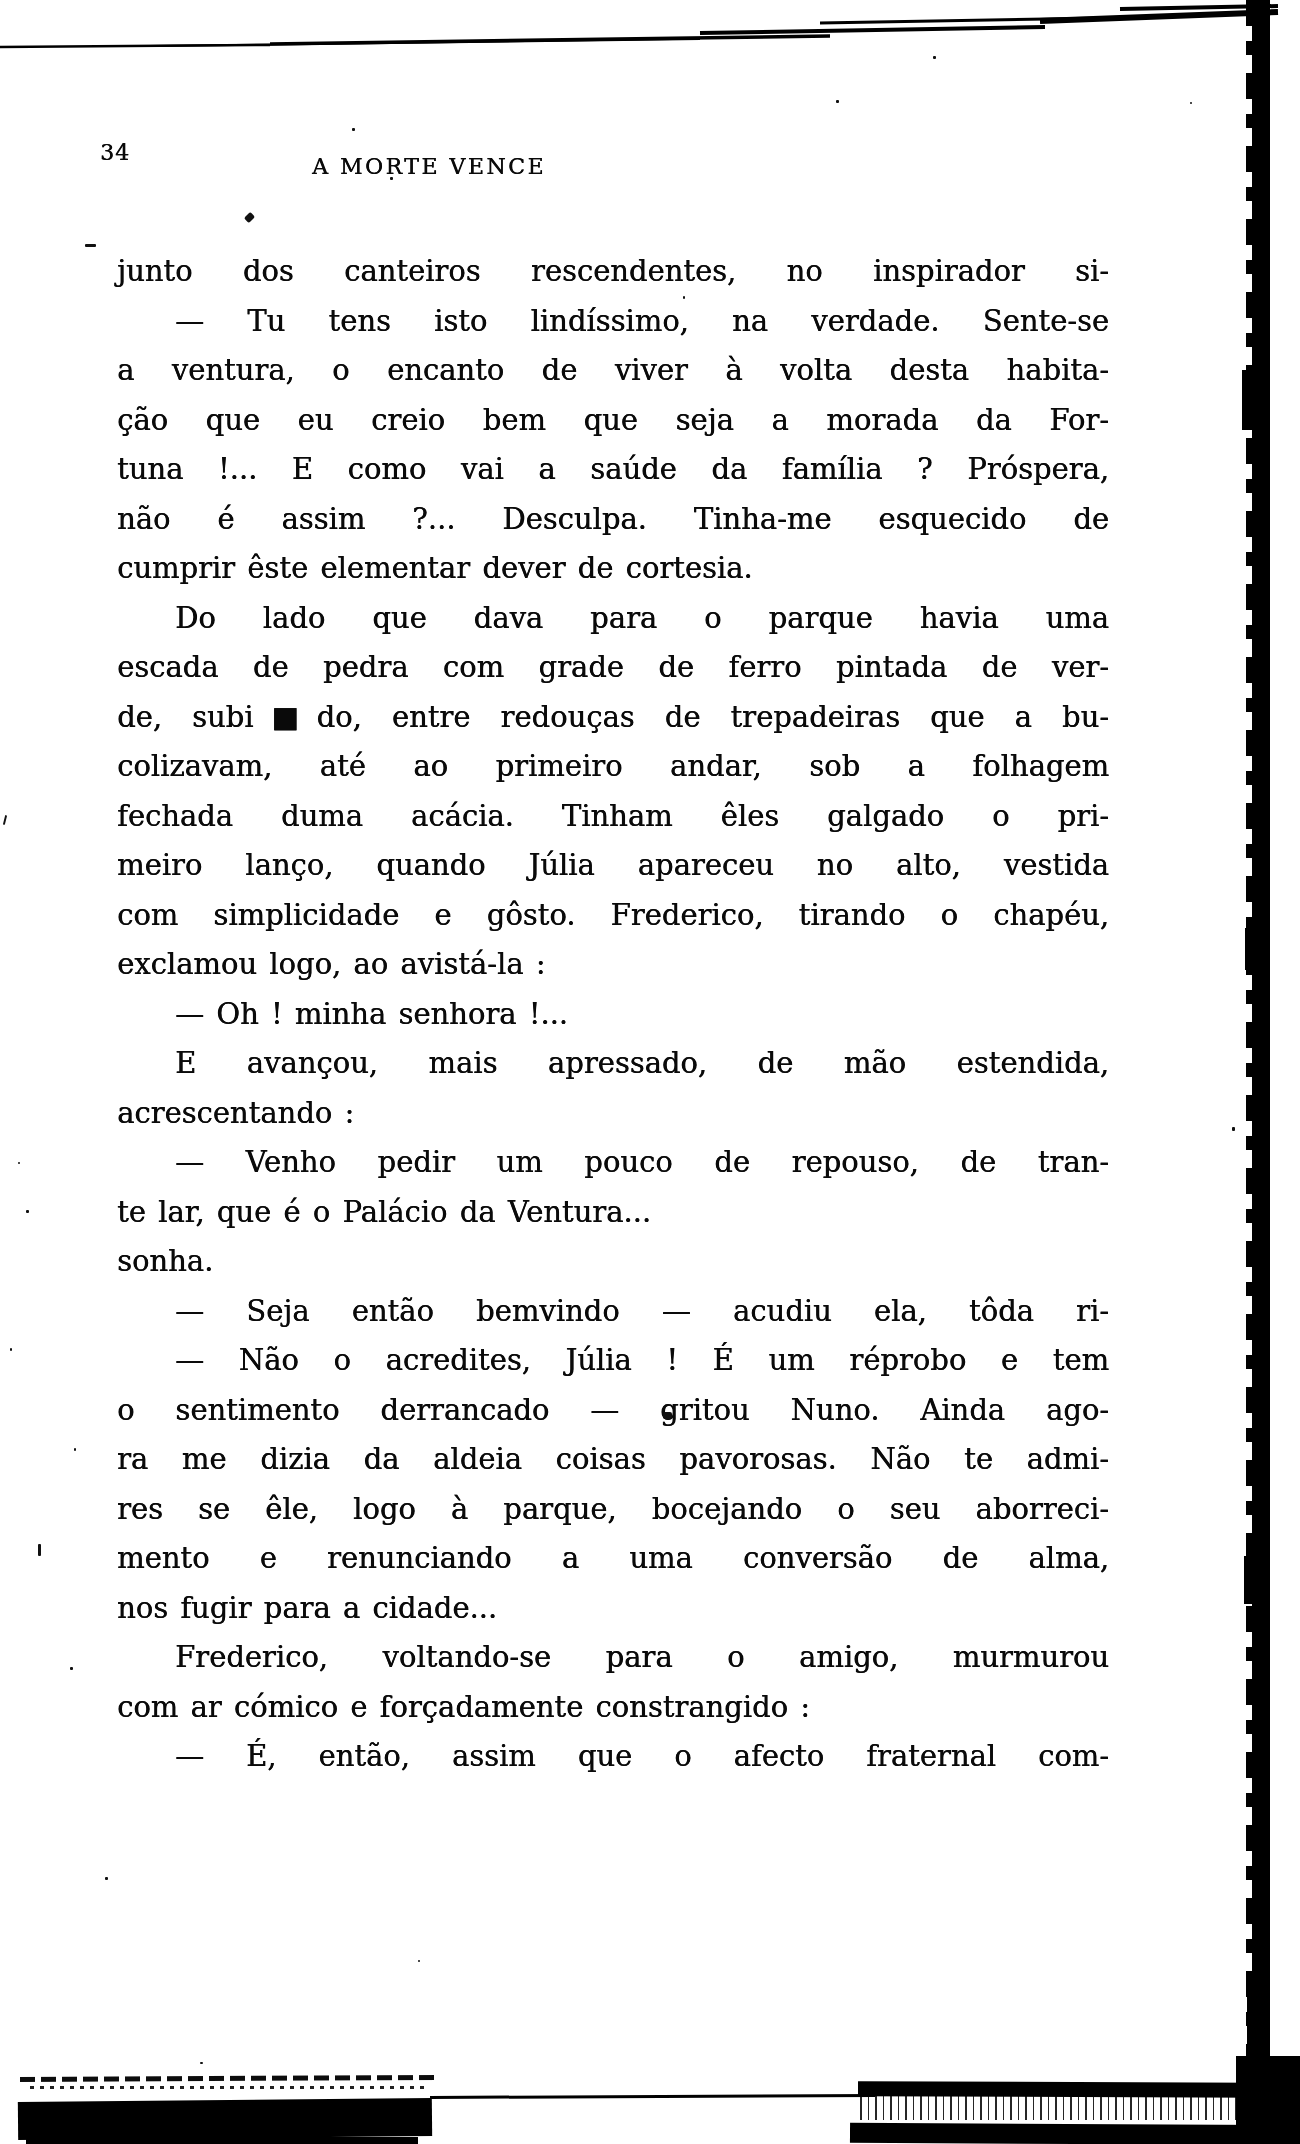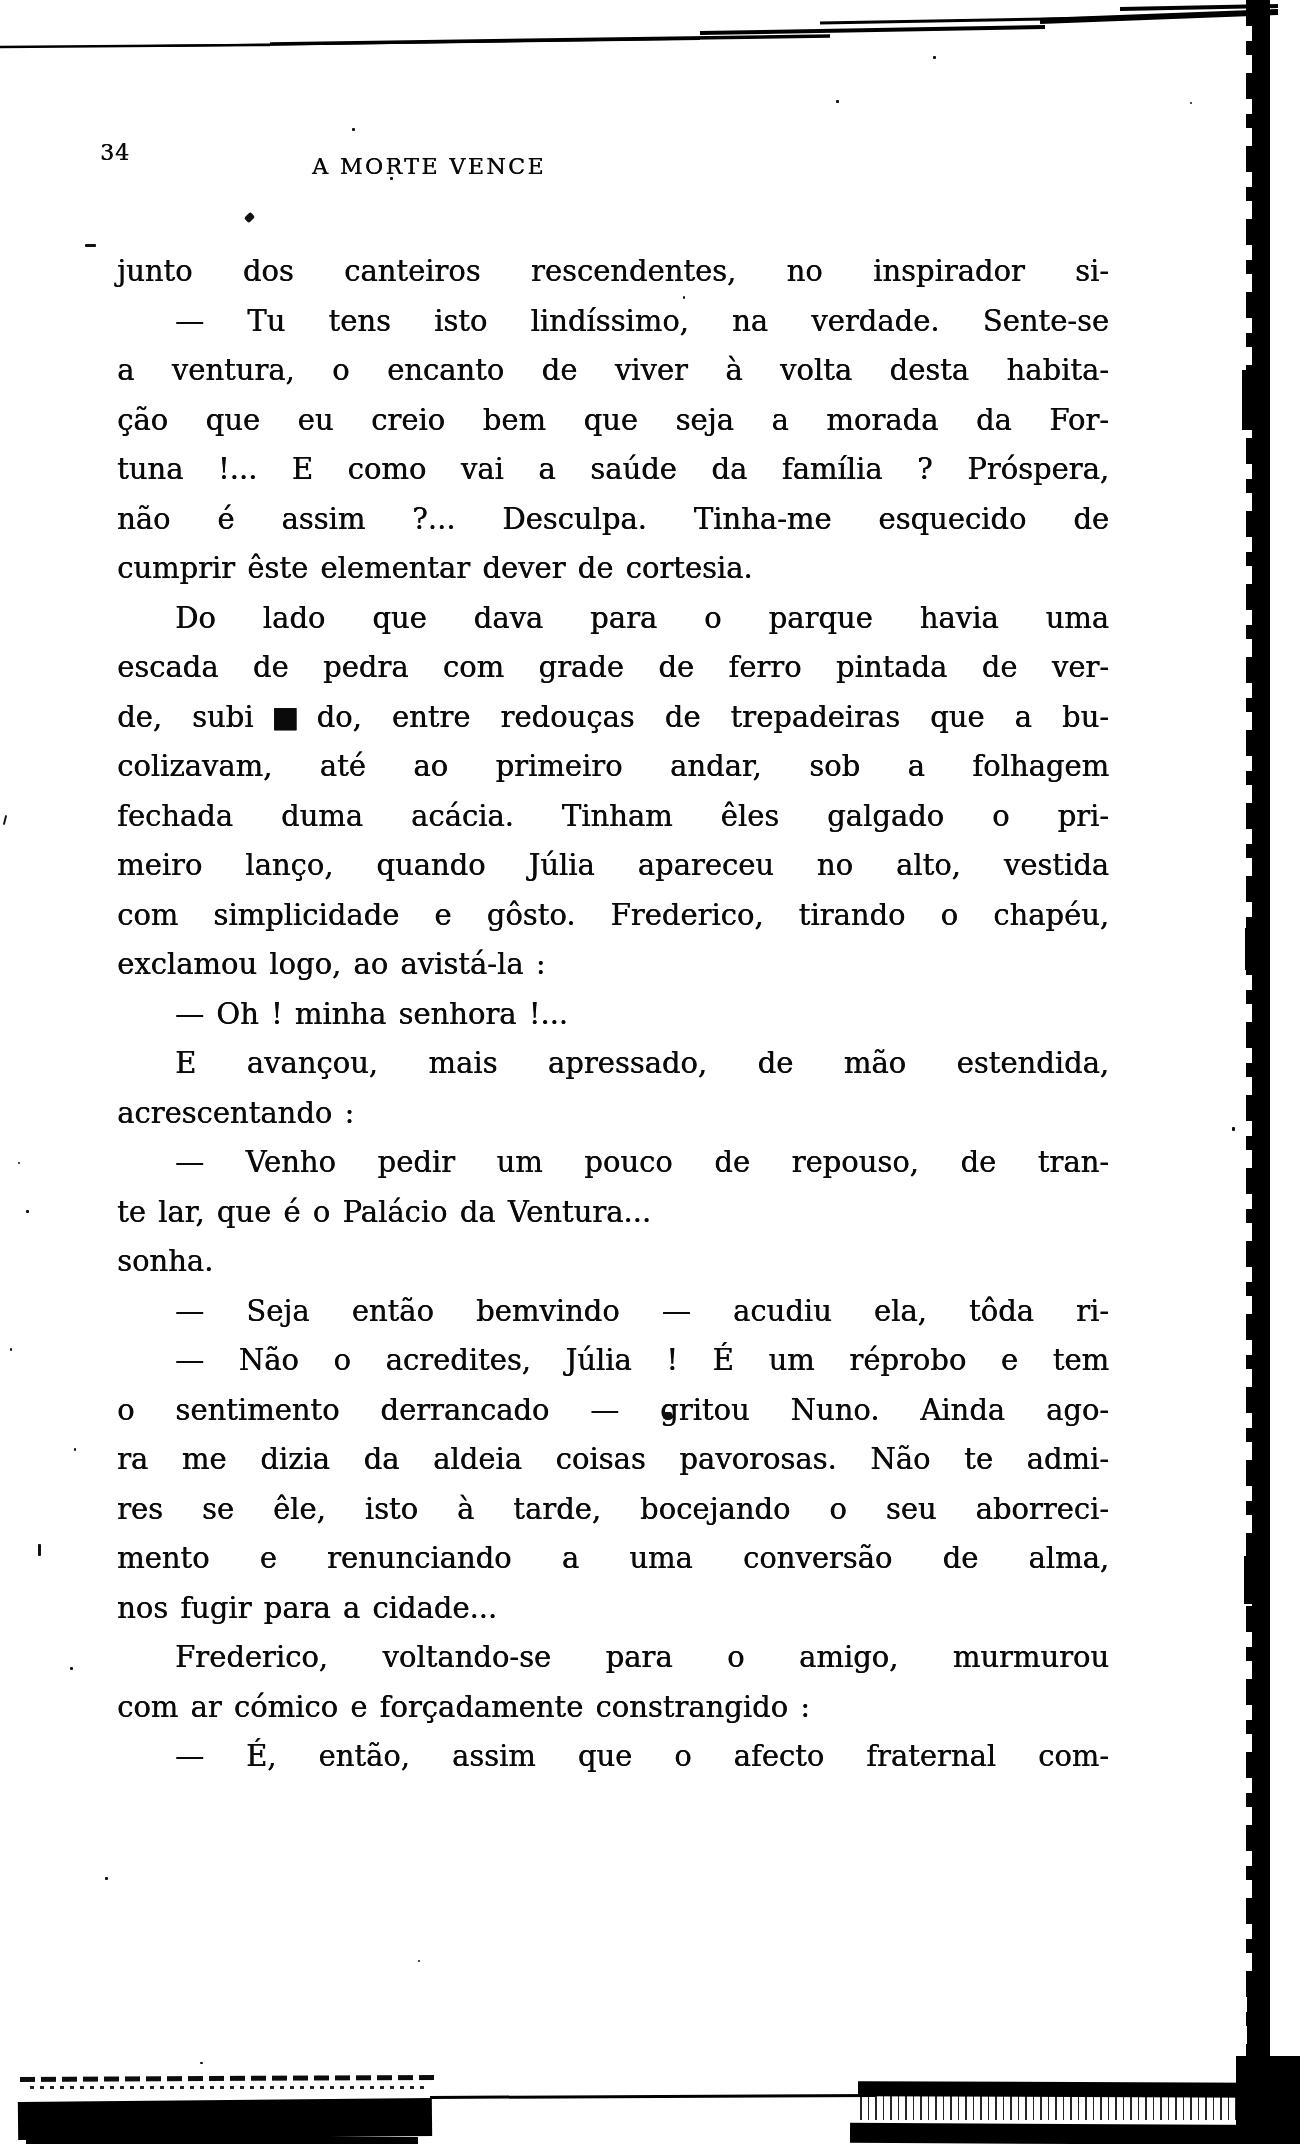--- a/index.html
+++ b/index.html
@@ -113,21 +113,21 @@
       <div class="line indent">— Oh ! minha senhora !...</div>
       <div class="line indent just">E avançou, mais apressado, de mão estendida,</div>
       <div class="line">acrescentando :</div>
       <div class="line indent just">— Venho pedir um pouco de repouso, de tran-</div>
       <div class="line">te lar, que é o Palácio da Ventura...</div>
       <div class="line">sonha.</div>
       <div class="line indent just">— Seja então bemvindo — acudiu ela, tôda ri-</div>
       <div class="line indent just">— Não o acredites, Júlia ! É um réprobo e tem</div>
       <div class="line just">o sentimento derrancado — gritou Nuno. Ainda ago-</div>
       <div class="line just">ra me dizia da aldeia coisas pavorosas. Não te admi-</div>
-      <div class="line just">res se êle, isto à tarde, bocejando o seu aborreci-</div>
+      <div class="line just">res se êle, logo à parque, bocejando o seu aborreci-</div>
       <div class="line just">mento e renunciando a uma conversão de alma,</div>
       <div class="line">nos fugir para a cidade...</div>
       <div class="line indent just">Frederico, voltando-se para o amigo, murmurou</div>
       <div class="line">com ar cómico e forçadamente constrangido :</div>
       <div class="line indent just">— É, então, assim que o afecto fraternal com-</div>
     </div>
 
   <div class="dash-row1"></div>
   <div class="dash-row2"></div>
   <div class="band-left"></div>

